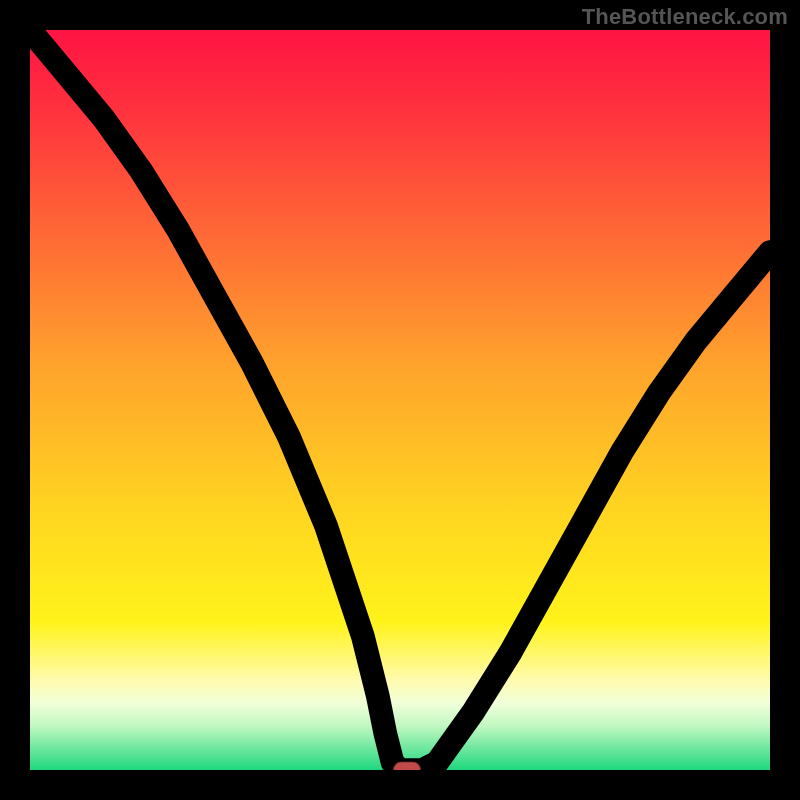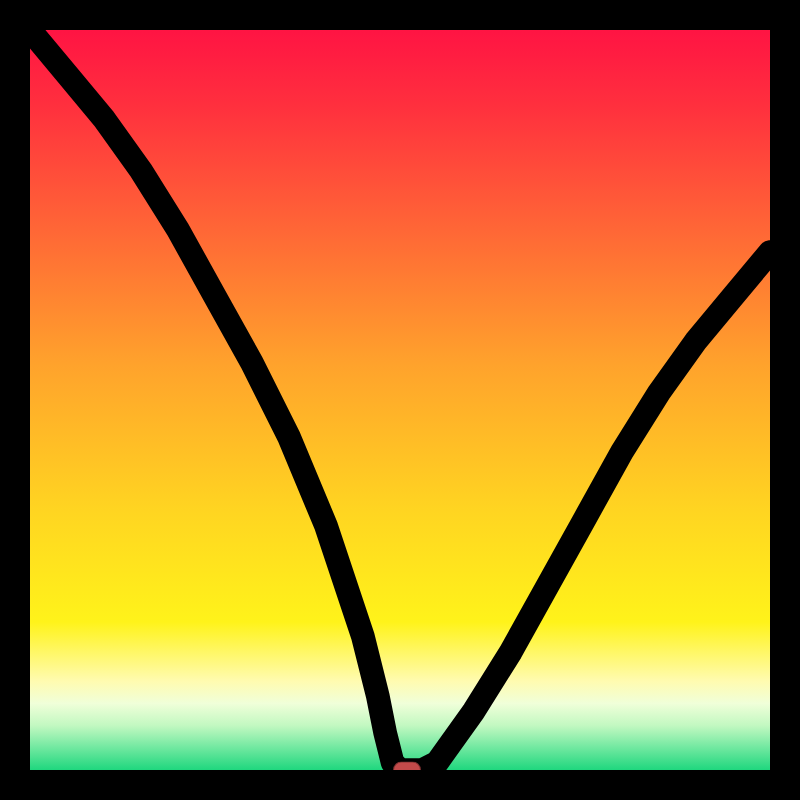--- a/index.html
+++ b/index.html
@@ -63,20 +63,21 @@
     border-radius: 9px;
     transform: translate(-50%, -50%);
     z-index: 12;
   }
 </style>
 </head>
 <body>
 
 <div class="frame">
 
+  <div class="watermark">TheBottleneck.com</div>
 
   <div class="plot-area">
     <svg class="gradient" viewBox="0 0 100 100" preserveAspectRatio="none">
       <defs>
         <linearGradient id="bg-grad" x1="0" y1="0" x2="0" y2="1">
             <stop offset="0%" stop-color="#ff1443"></stop>
             <stop offset="10%" stop-color="#ff2f3e"></stop>
             <stop offset="25%" stop-color="#ff6037"></stop>
             <stop offset="45%" stop-color="#ffa22c"></stop>
             <stop offset="65%" stop-color="#ffd521"></stop>

